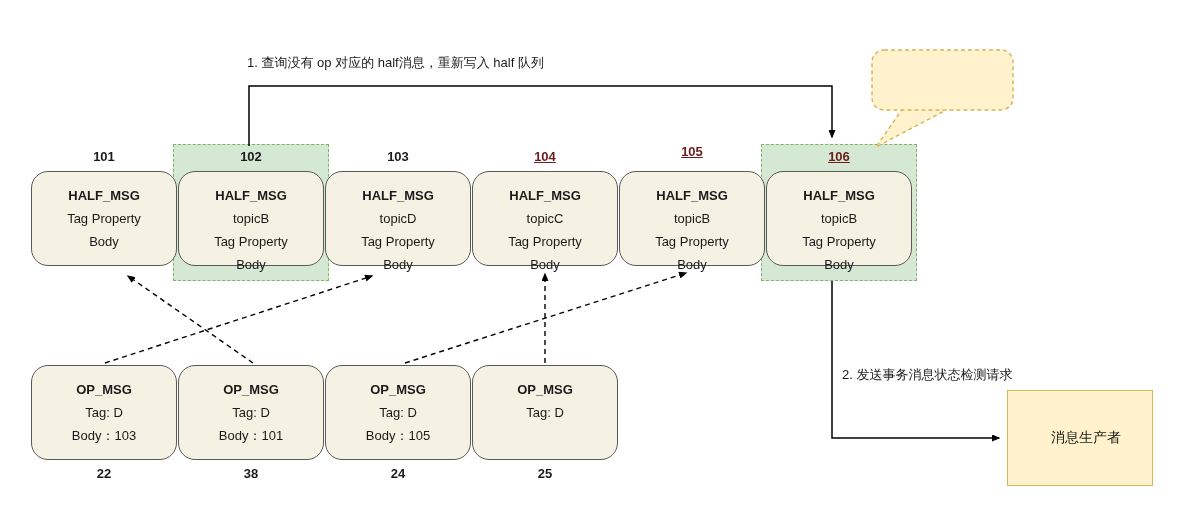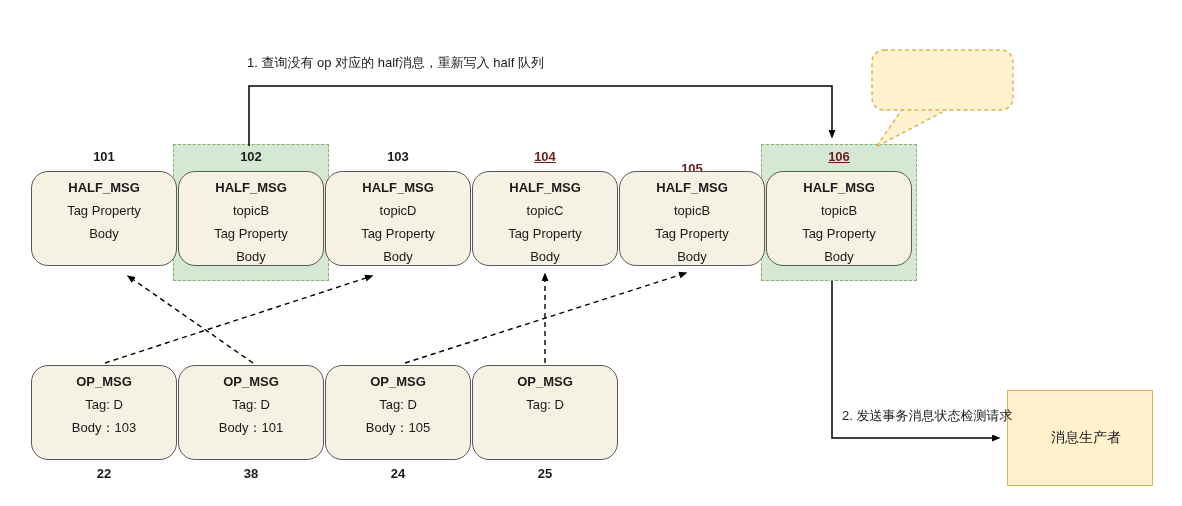--- a/index.html
+++ b/index.html
@@ -5,21 +5,21 @@
   html,body{margin:0;padding:0;background:#ffffff;}
   .canvas{
     position:relative;width:1182px;height:506px;background:#ffffff;overflow:hidden;
     font-family:"Liberation Sans", sans-serif;color:#1a1a1a;
   }
   
   .msg-box{
     position:absolute;width:146px;height:95px;box-sizing:border-box;
     background:#f5f1e3;border:1.6px solid #595959;border-radius:17px;
     display:flex;flex-direction:column;justify-content:flex-start;
-    padding-top:4px;z-index:2;
+    padding-top:12px;z-index:2;
   }
   .msg-box .line{
     height:23px;line-height:23px;text-align:center;font-size:13px;white-space:nowrap;
   }
   .msg-box .title{font-weight:bold;}
   .red{color:#6b1c1c;text-decoration:underline;}
   .offset-label{
     position:absolute;width:146px;height:16px;line-height:16px;text-align:center;
     font-size:13px;font-weight:bold;z-index:2;
   }
@@ -61,21 +61,21 @@
     <path d="M105,363 L372,276" fill="none" stroke="#000" stroke-width="1.4" stroke-dasharray="5 4" marker-end="url(#arrow)"></path>
     <path d="M253,363 L128,276" fill="none" stroke="#000" stroke-width="1.4" stroke-dasharray="5 4" marker-end="url(#arrow)"></path>
     <path d="M405,363 L686,273" fill="none" stroke="#000" stroke-width="1.4" stroke-dasharray="5 4" marker-end="url(#arrow)"></path>
     <path d="M545,363 L545,274" fill="none" stroke="#000" stroke-width="1.4" stroke-dasharray="5 4" marker-end="url(#arrow)"></path>
 
     <path d="M903,108 L876,147 L950,108" fill="#fff2cc" stroke="#d6b656" stroke-width="1.4" stroke-dasharray="4 3"></path>
     <rect x="872" y="50" width="141" height="60" rx="12" ry="12" fill="#fff2cc" stroke="#d6b656" stroke-width="1.4" stroke-dasharray="4 3"></rect>
   </svg>
 
   <div class="flow-label" style="left:247px;top:54px;">1. 查询没有 op 对应的 half消息，重新写入 half 队列</div>
-  <div class="flow-label" style="left:842px;top:366px;margin-top:41px;">2. 发送事务消息状态检测请求</div>
+  <div class="flow-label" style="left:842px;top:366px;">2. 发送事务消息状态检测请求</div>
 
 
   <div class="producer-box">
     <span>消息生产者</span>
   </div>
 
   <div id="boxes-root">
       <div class="offset-label" style="left:31px;top:149px;">101</div>
       <div class="msg-box" style="left:31px;top:171px;">
         <div class="line title">HALF_MSG</div>
@@ -97,21 +97,21 @@
         <div class="line">Tag Property</div>
         <div class="line">Body</div>
       </div>
       <div class="offset-label red" style="left:472px;top:149px;">104</div>
       <div class="msg-box" style="left:472px;top:171px;">
         <div class="line title">HALF_MSG</div>
         <div class="line">topicC</div>
         <div class="line">Tag Property</div>
         <div class="line">Body</div>
       </div>
-      <div class="offset-label red" style="left:619px;top:161px;">105</div>
+      <div class="offset-label red" style="left:619px;top:144px;">105</div>
       <div class="msg-box" style="left:619px;top:171px;">
         <div class="line title">HALF_MSG</div>
         <div class="line">topicB</div>
         <div class="line">Tag Property</div>
         <div class="line">Body</div>
       </div>
       <div class="highlight-rect" style="left:761px;top:144px;"></div>
       <div class="offset-label red" style="left:766px;top:149px;">106</div>
       <div class="msg-box" style="left:766px;top:171px;">
         <div class="line title">HALF_MSG</div>

